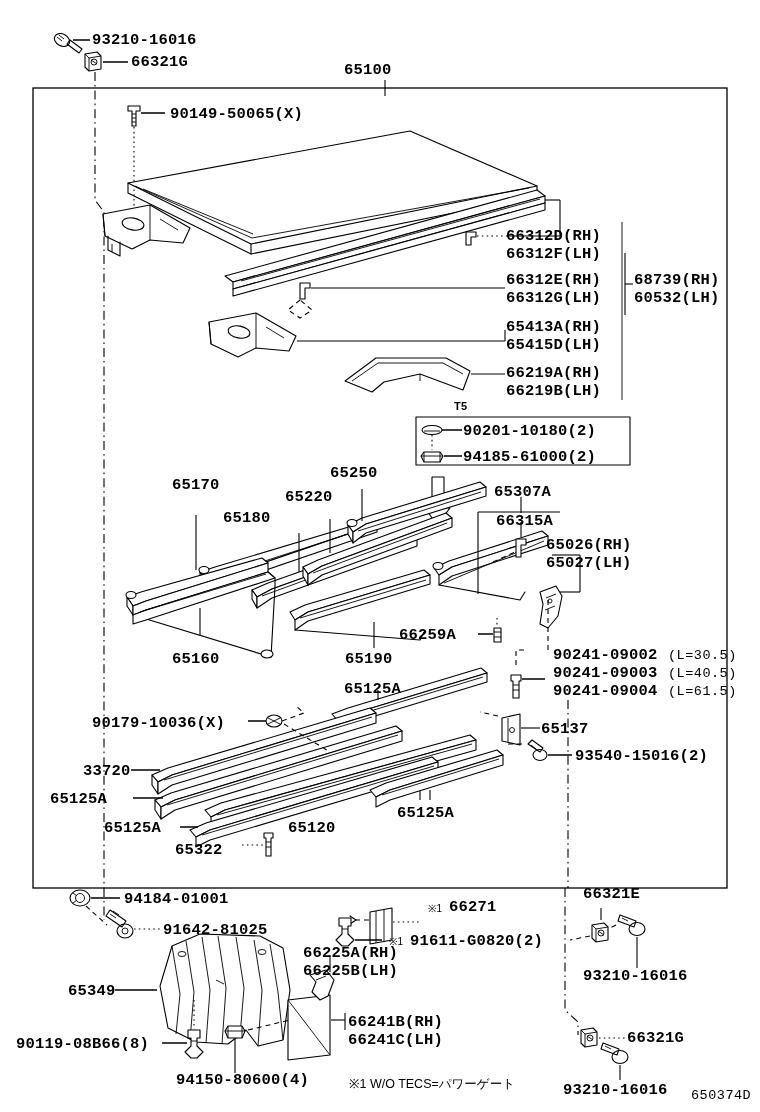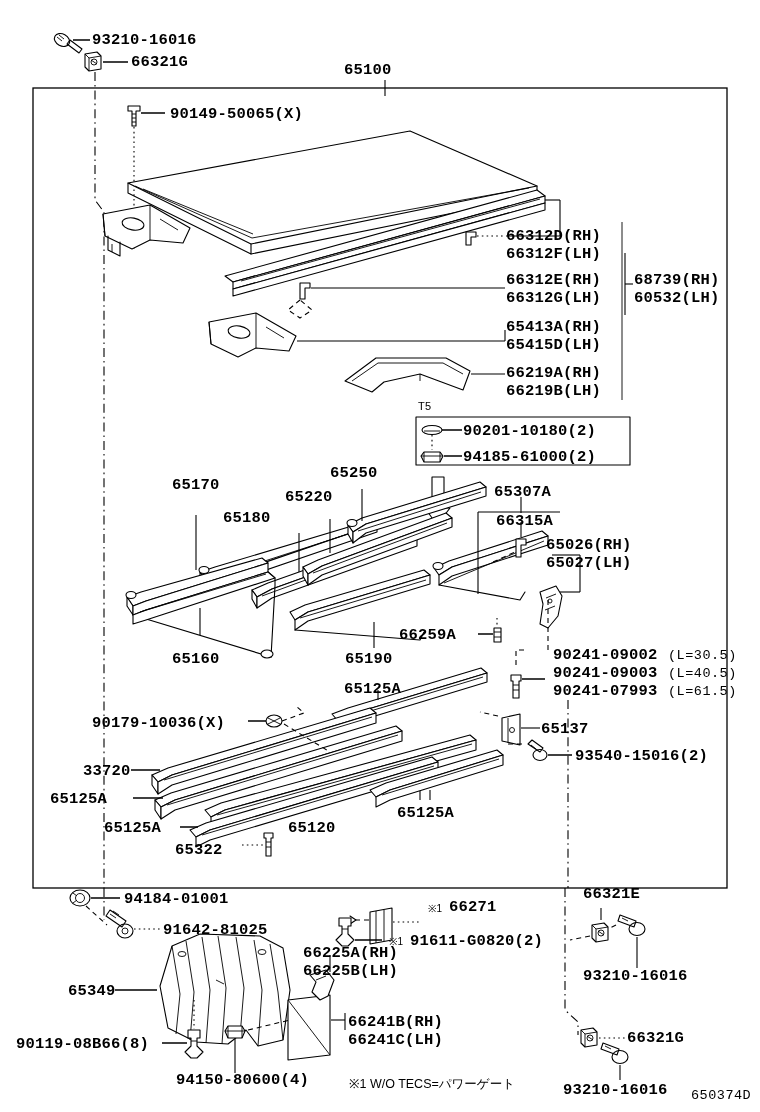--- a/index.html
+++ b/index.html
@@ -2,21 +2,21 @@
 <html><head>
 <meta charset="utf-8">
 <style>
   html,body{margin:0;padding:0;background:#fff;}
   body{width:760px;height:1112px;position:relative;overflow:hidden;
        font-family:"Liberation Mono","DejaVu Sans Mono",monospace;color:#000;}
   #stage{position:absolute;left:0;top:0;width:760px;height:1112px;}
   svg.layer{position:absolute;left:0;top:0;width:760px;height:1112px;pointer-events:none;}
   .lbl{position:absolute;font-family:"Liberation Mono","DejaVu Sans Mono",monospace;
        font-weight:bold;font-size:15.5px;letter-spacing:0.2px;white-space:pre;line-height:1.18;color:#000;}
-  .lbl.t5{font-size:11px;font-weight:normal;font-family:"Liberation Sans",sans-serif;}
+  .lbl.t5{font-size:11px;font-weight:bold;font-family:"Liberation Sans",sans-serif;margin-left:36px;}
   .lbl.note{font-size:12.5px;font-weight:normal;font-family:"Liberation Sans",sans-serif;letter-spacing:0;}
   .lbl.code{font-size:13.5px;font-weight:normal;letter-spacing:0.5px;}
   .lbl.ast{font-size:10px;font-weight:normal;font-family:"Liberation Sans",sans-serif;}
 </style>
 </head>
 <body>
 
 <div id="stage">
 
   <svg class="layer" viewBox="0 0 760 1112" xmlns="http://www.w3.org/2000/svg">
@@ -442,21 +442,21 @@
   <div class="lbl" style="left:546px;top:554px">65027(LH)</div>
 
   <div class="lbl" style="left:172px;top:650px">65160</div>
   <div class="lbl" style="left:345px;top:650px">65190</div>
   <div class="lbl" style="left:399px;top:626px">66259A</div>
 
   <div class="lbl" style="left:553px;top:646px">90241-09002</div>
   <div class="lbl code" style="left:668px;top:648px">(L=30.5)</div>
   <div class="lbl" style="left:553px;top:664px">90241-09003</div>
   <div class="lbl code" style="left:668px;top:666px">(L=40.5)</div>
-  <div class="lbl" style="left:553px;top:682px">90241-07993</div>
+  <div class="lbl" style="left:553px;top:682px">90241-09004</div>
   <div class="lbl code" style="left:668px;top:684px">(L=61.5)</div>
 
   <div class="lbl" style="left:344px;top:680px">65125A</div>
   <div class="lbl" style="left:92px;top:714px">90179-10036(X)</div>
   <div class="lbl" style="left:541px;top:720px">65137</div>
   <div class="lbl" style="left:575px;top:747px">93540-15016(2)</div>
 
   <div class="lbl" style="left:83px;top:762px">33720</div>
   <div class="lbl" style="left:50px;top:790px">65125A</div>
   <div class="lbl" style="left:104px;top:819px">65125A</div>

